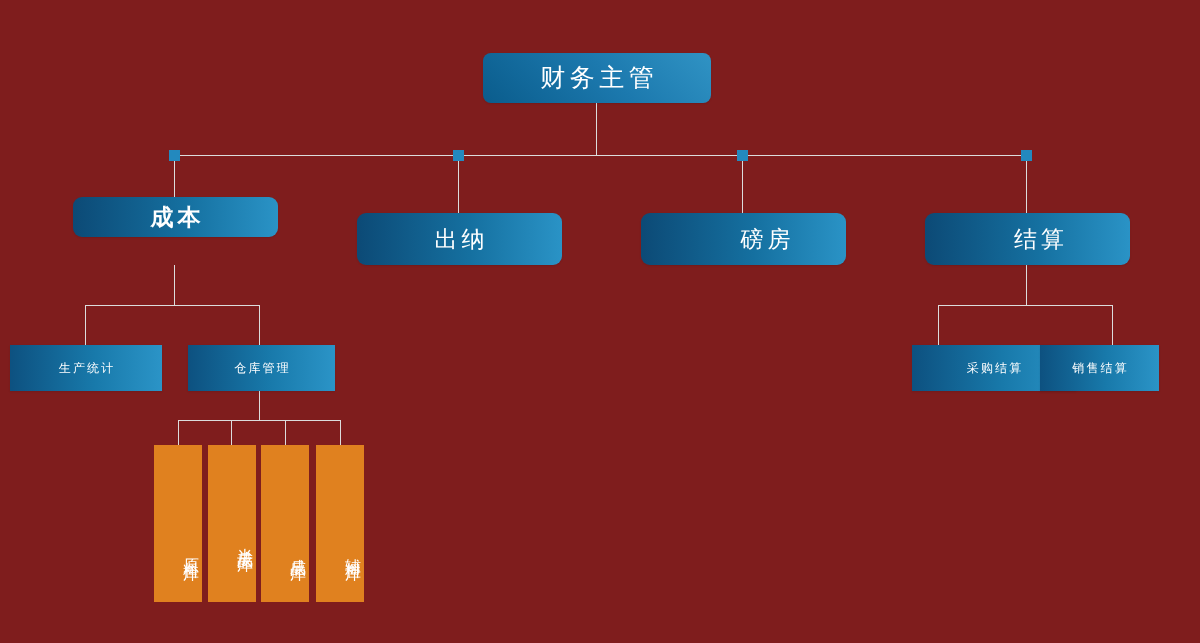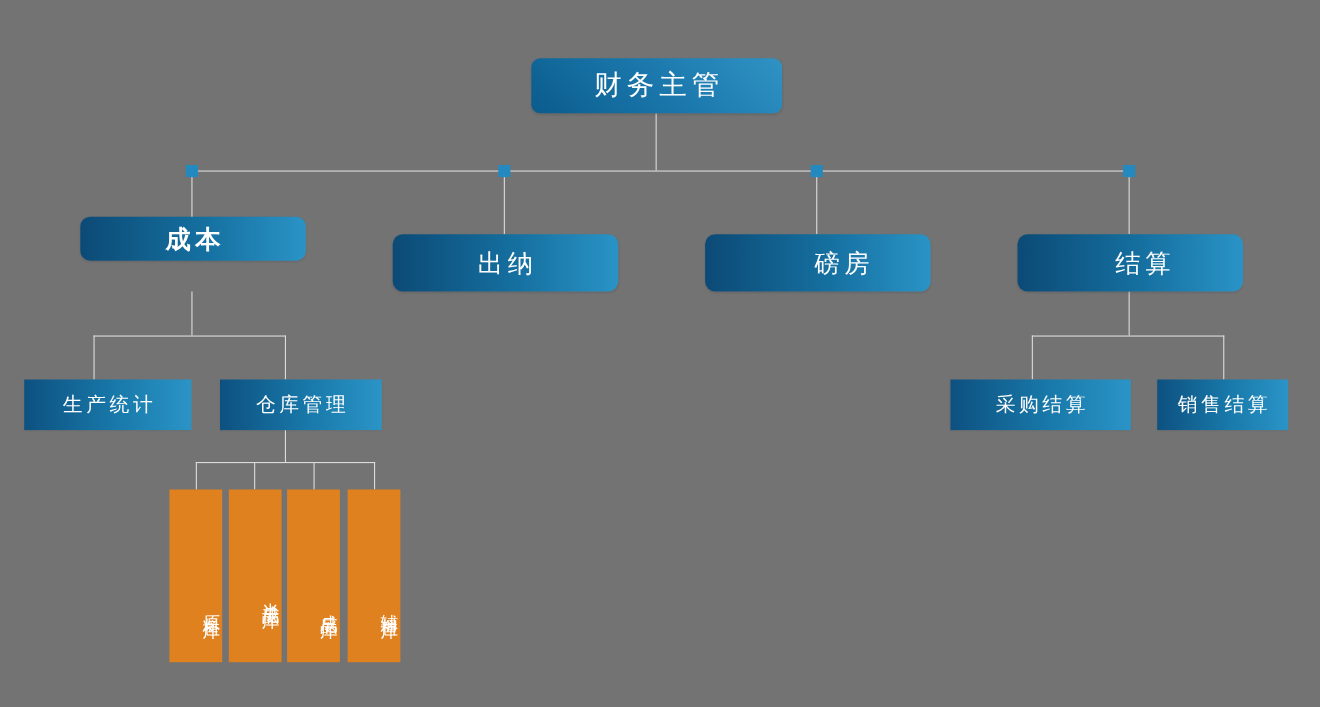--- a/index.html
+++ b/index.html
@@ -7,21 +7,21 @@
     padding: 0;
     background: #ffffff;
   }
   body {
     font-family: "Liberation Sans", "DejaVu Sans", sans-serif;
   }
   #canvas {
     position: relative;
     width: 1200px;
     height: 643px;
-    background: #737373;
+    background: #7f1d1d;
     overflow: hidden;
   }
   
   .conn {
     position: absolute;
     background: #dcdcdc;
   }
   .conn-h { height: 1px; }
   .conn-v { width: 1px; }
 
@@ -57,23 +57,22 @@
   .node-l2 {
     border-radius: 9px;
     background: linear-gradient(90deg, #0c4a76 0%, #1570a0 55%, #2a93c6 100%);
     font-size: 23px;
     box-shadow: 0 1px 2px rgba(0,0,0,0.10);
   }
 
   .node-l3 {
     border-radius: 0;
     background: linear-gradient(90deg, #0d5180 0%, #1879aa 55%, #2b94c7 100%);
-    font-size: 18px;
+    font-size: 12px;
     box-shadow: 0 1px 2px rgba(0,0,0,0.10);
-    margin-left: 12px;
   }
 
   .node-store {
     border-radius: 0;
     background: #e0811f;
     font-size: 16px;
     letter-spacing: 0.16em;
     writing-mode: vertical-rl;
     text-orientation: upright;
     text-indent: 0;
@@ -122,21 +121,21 @@
   <div class="node node-root" style="left:483px; top:53px; width:228px; height:50px;">财务主管</div>
 
   <div class="node node-l2" style="left:73px; top:197px; width:205px; height:40px;font-weight:bold;">成本</div>
   <div class="node node-l2" style="left:357px; top:213px; width:205px; height:52px;">出纳</div>
   <div class="node node-l2" style="left:641px; top:213px; width:205px; height:52px;padding-left:44px;">磅房</div>
   <div class="node node-l2" style="left:925px; top:213px; width:205px; height:52px;padding-left:23px;">结算</div>
 
   <div class="node node-l3" style="left:10px; top:345px; width:152px; height:46px;">生产统计</div>
   <div class="node node-l3" style="left:188px; top:345px; width:147px; height:46px;">仓库管理</div>
 
-  <div class="node node-l3" style="left:852px; top:345px; width:164px; height:46px;font-family:Liberation Serif, serif;">采购结算</div>
+  <div class="node node-l3" style="left:912px; top:345px; width:164px; height:46px;font-family:Liberation Serif, serif;">采购结算</div>
   <div class="node node-l3" style="left:1040px; top:345px; width:119px; height:46px;">销售结算</div>
 
   <div class="node node-store" style="left:154px; top:445px; width:48px; height:157px;">原料库</div>
   <div class="node node-store" style="left:208px; top:445px; width:48px; height:157px; padding-top:33px;">半成品库</div>
   <div class="node node-store" style="left:261px; top:445px; width:48px; height:157px;">成品库</div>
   <div class="node node-store" style="left:316px; top:445px; width:48px; height:157px;">辅料库</div>
 
 </div>
 
 </body></html>

